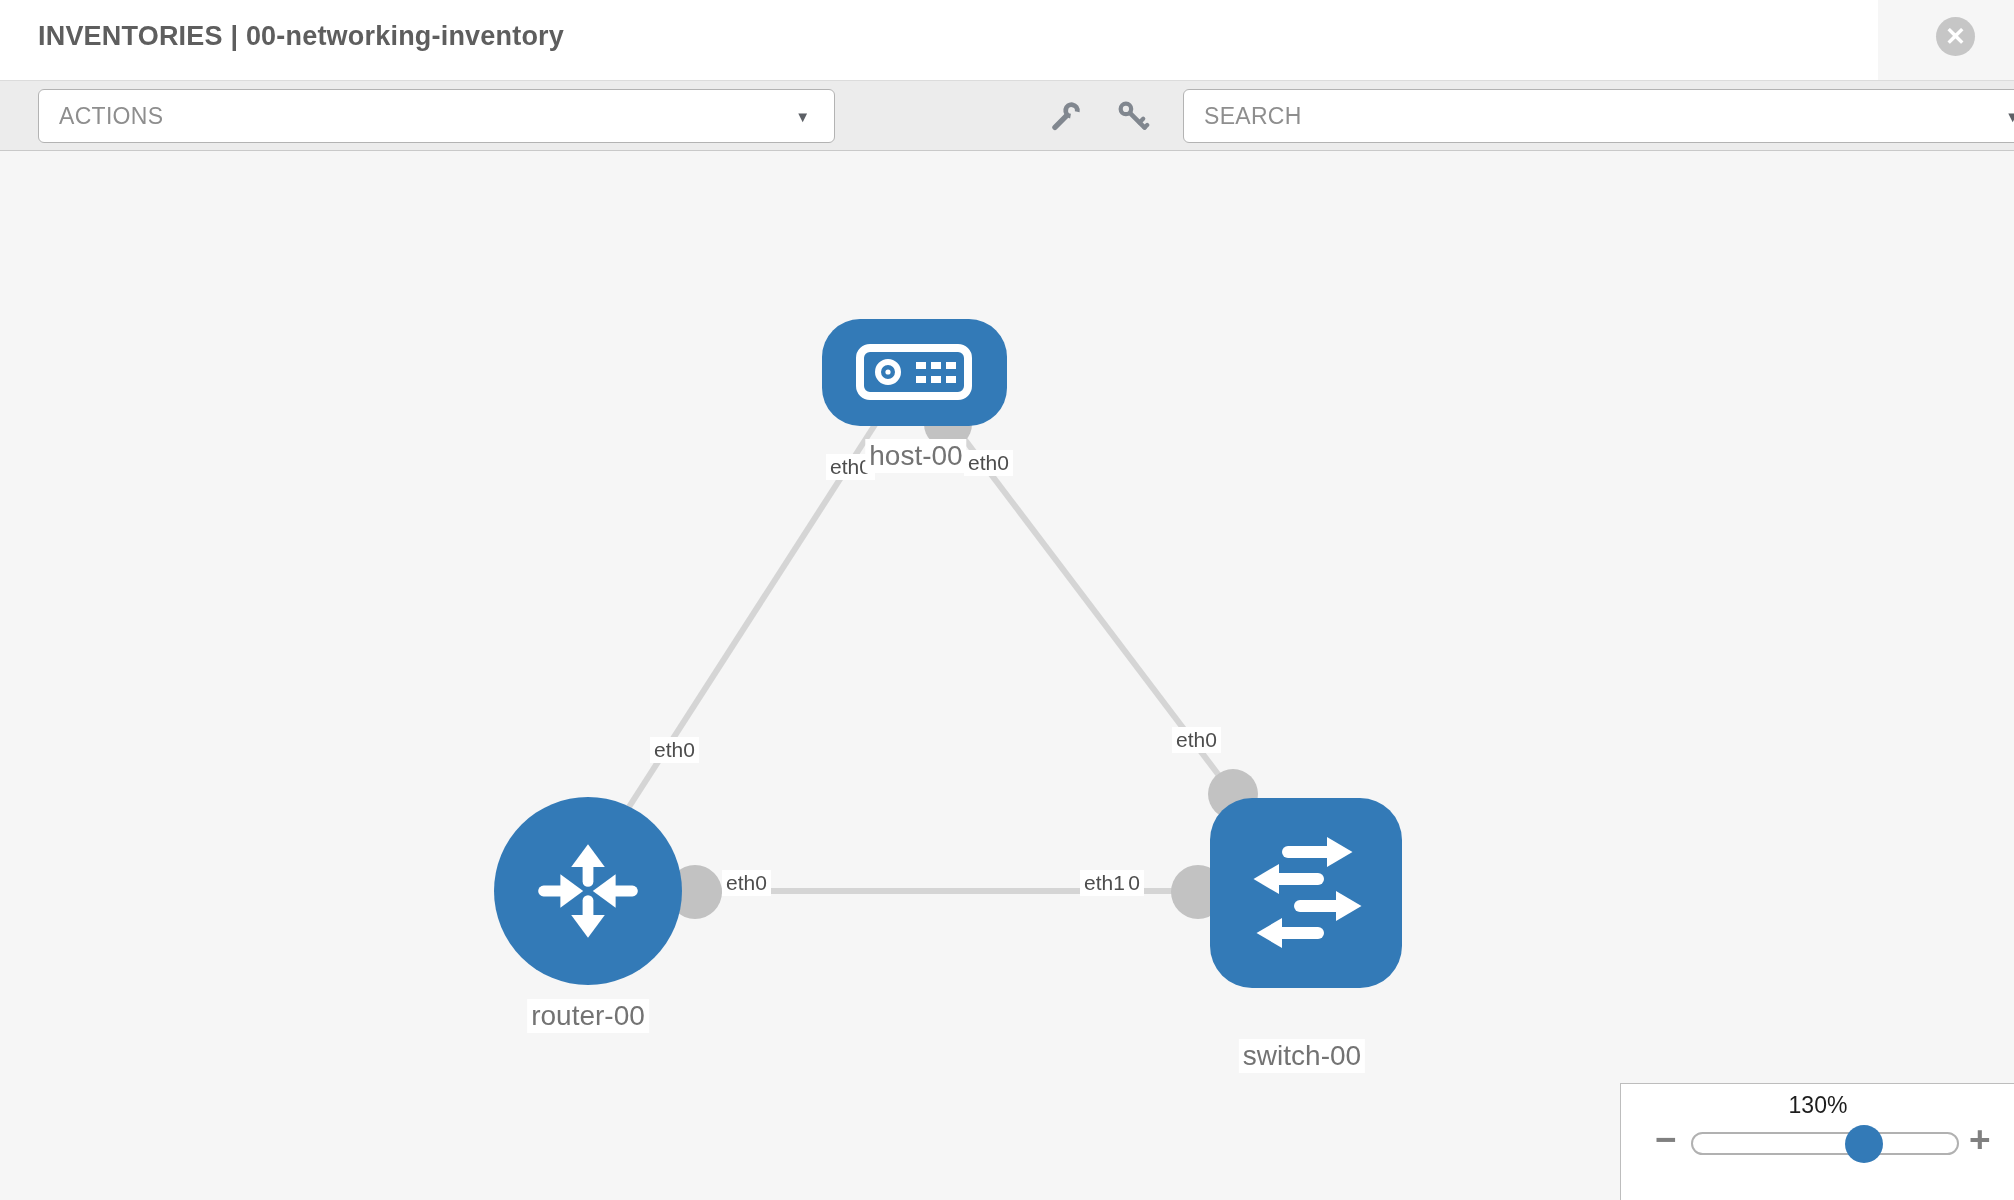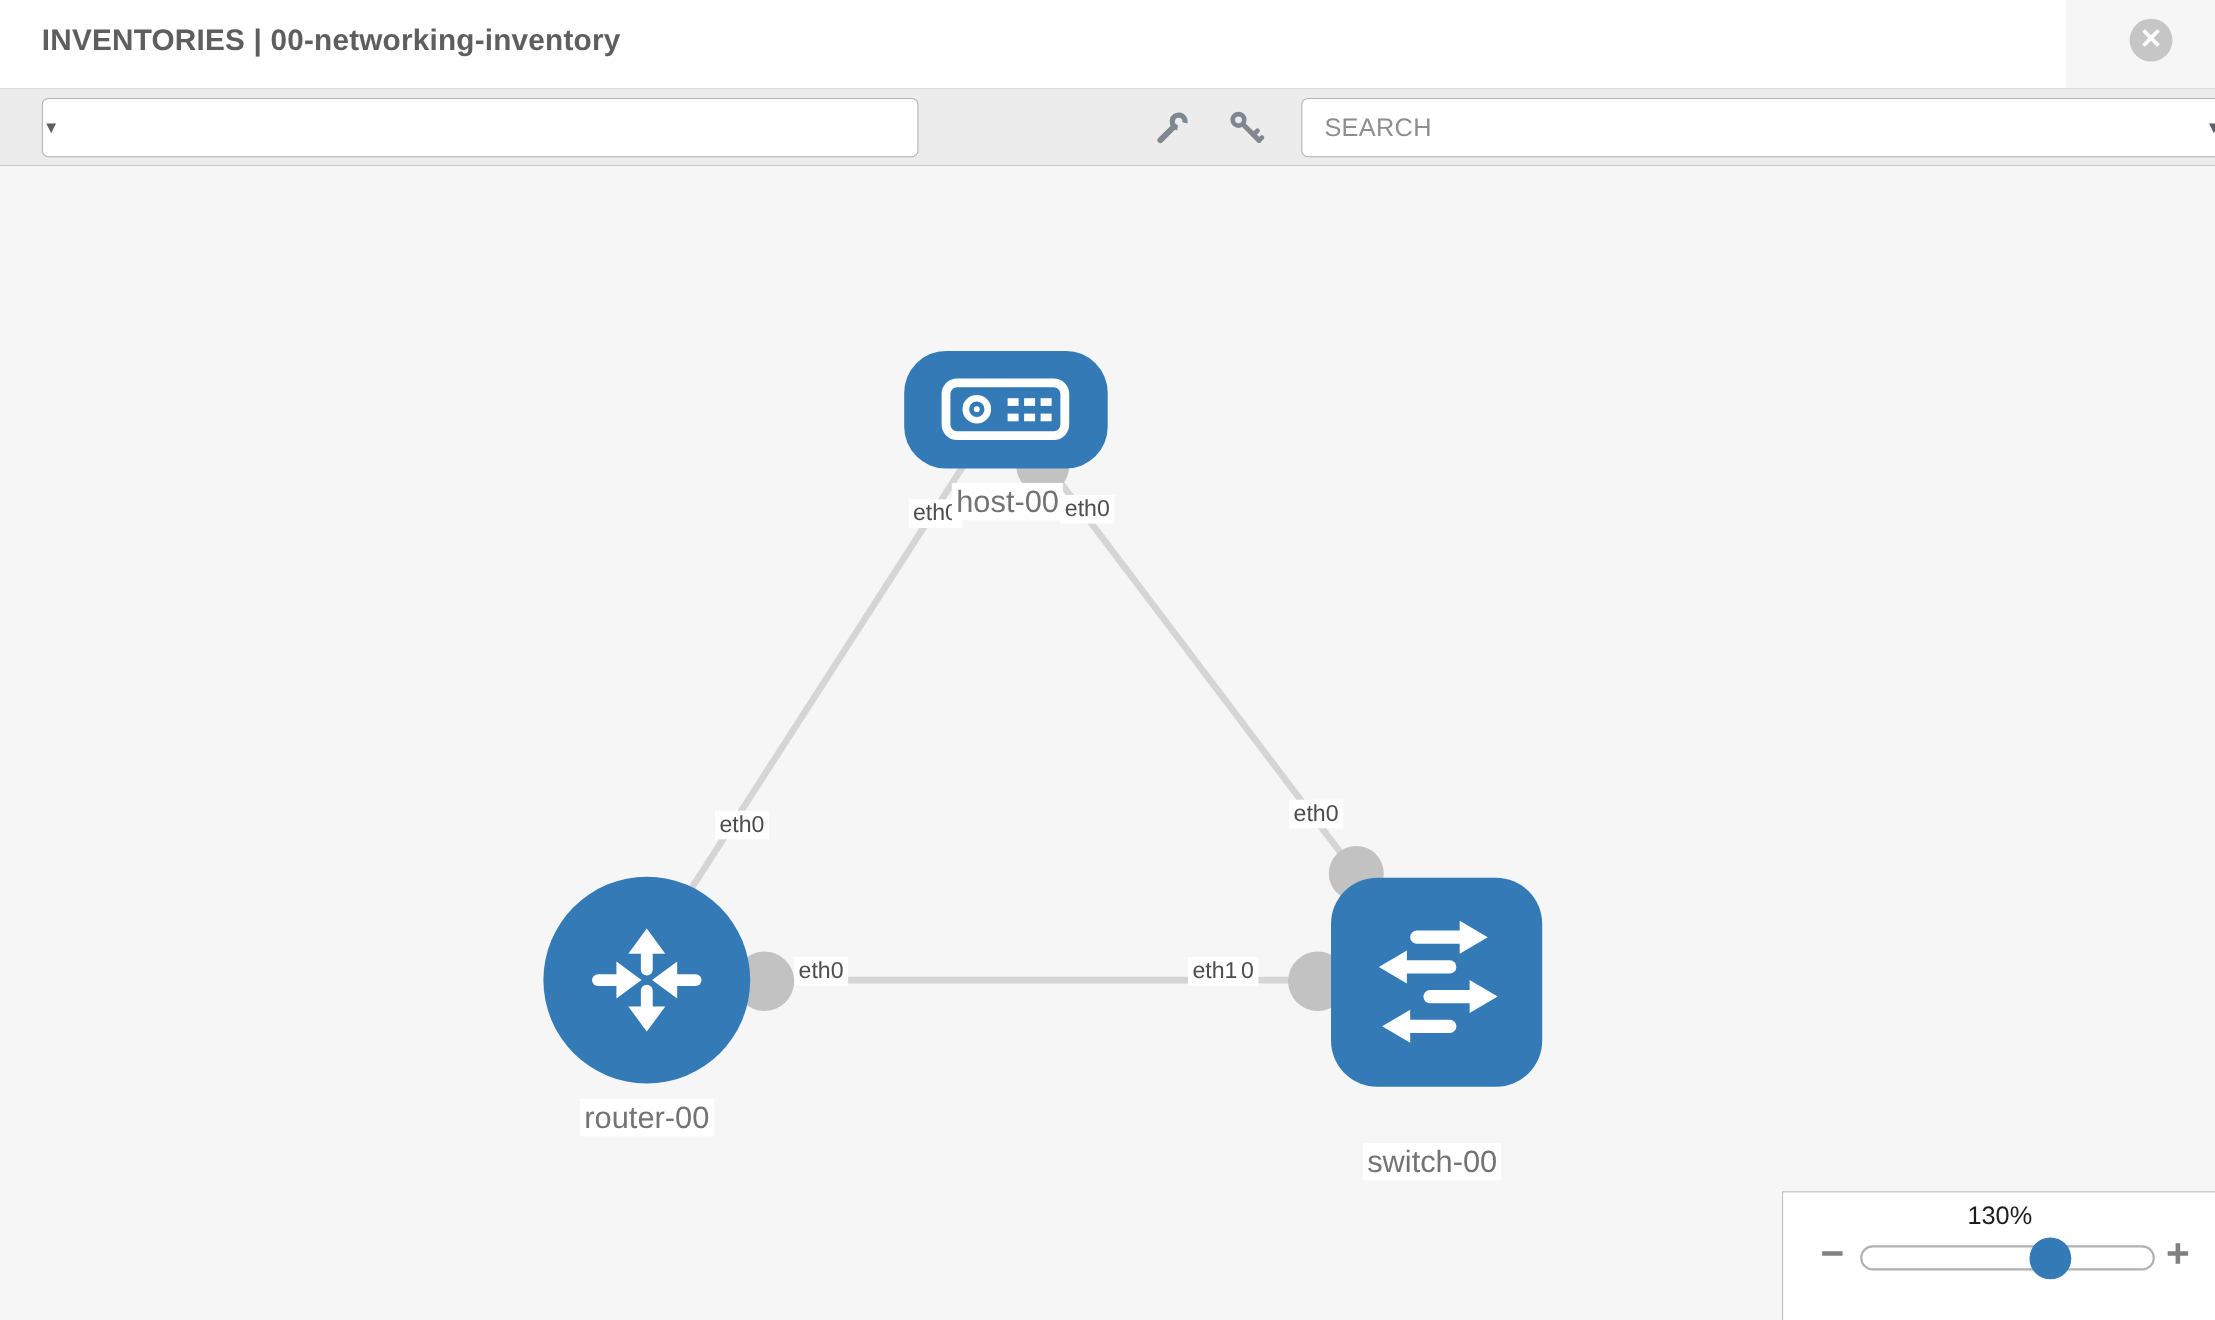--- a/index.html
+++ b/index.html
@@ -78,20 +78,21 @@
 
   <div class="header">
     <div class="page-title">INVENTORIES | 00-networking-inventory</div>
     <div class="close-btn">
       <span>✕</span>
     </div>
   </div>
 
   <div class="toolbar">
     <div class="select-box actions-box">
+      <span class="sel-label">ACTIONS</span>
       <span class="caret">▼</span>
     </div>
 
     <div class="tool-icon wrench-btn">
       <svg viewBox="0 0 24 24">
         <path d="M4.2 20 L12.6 11.6" stroke="#81878f" stroke-width="3.8" stroke-linecap="round" fill="none"></path>
         <circle cx="15.9" cy="8.1" r="4.1" stroke="#81878f" stroke-width="3.4" fill="none" stroke-dasharray="19 7" transform="rotate(100 15.9 8.1)"></circle>
       </svg>
     </div>
     <div class="tool-icon key-btn">

